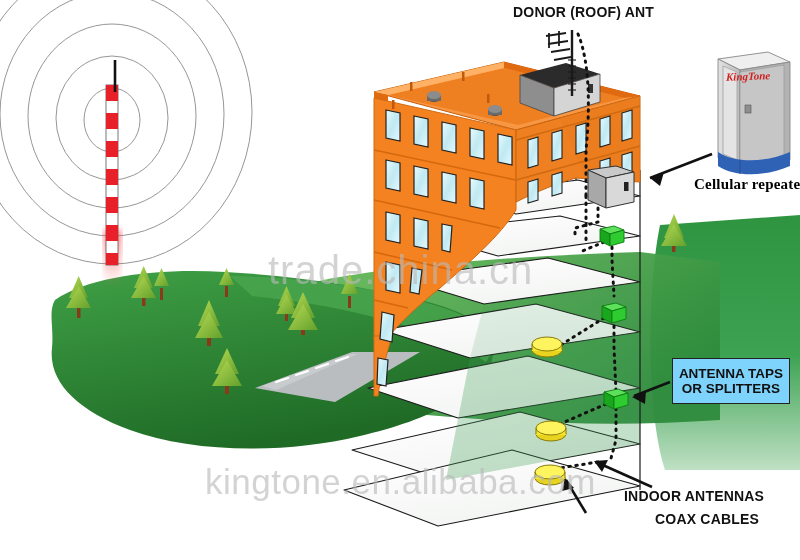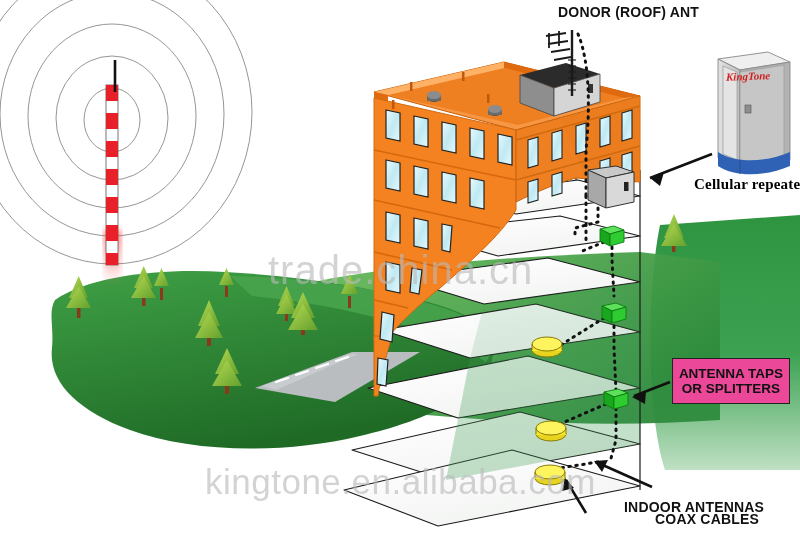--- a/index.html
+++ b/index.html
@@ -1,27 +1,27 @@
 <!DOCTYPE html>
 <html><head>
 <meta charset="utf-8">
 <style>
   html,body{margin:0;padding:0;background:#fff;}
   #stage{position:relative;width:800px;height:560px;overflow:hidden;background:#ffffff;
          font-family:"Liberation Sans",sans-serif;}
   #stage svg{position:absolute;left:0;top:0;}
   .lbl{position:absolute;font-family:"Liberation Sans",sans-serif;color:#111;
        font-size:14px;font-weight:600;letter-spacing:.2px;white-space:nowrap;}
-  #donor-ant-label{left:558px;top:4px;}
+  #donor-ant-label{left:513px;top:4px;}
   #cellular-repeater-label{left:694px;top:176px;font-family:"Liberation Serif",serif;
        font-weight:700;font-size:15px;color:#000;}
   #coax-label{left:655px;top:511px;}
-  #indoor-label{left:588px;top:499px;padding-left:36px;}
+  #indoor-label{left:588px;top:488px;padding-left:36px;}
   #taps-box{position:absolute;left:672px;top:358px;width:118px;height:46px;
-       border:1.6px solid #222;background:#ec4899;box-sizing:border-box;
+       border:1.6px solid #222;background:#7dd3fc;box-sizing:border-box;
        display:flex;flex-direction:column;align-items:center;justify-content:center;line-height:1.12;}
   #taps-box span{font-size:13.5px;font-weight:600;color:#111;white-space:nowrap;}
   #title{position:absolute;left:30px;top:483px;font-family:"Liberation Serif",serif;
        font-size:30px;color:#1a1aa0;font-weight:400;letter-spacing:.3px;}
   .wm{position:absolute;color:#b9b9b9;opacity:.62;font-weight:400;
       font-family:"Liberation Sans",sans-serif;pointer-events:none;}
   #wm-top{left:268px;top:248px;font-size:40px;letter-spacing:1px;}
   #wm-bot{left:205px;top:462px;font-size:35px;letter-spacing:.5px;}
   #kingtone-logo{position:absolute;left:726px;top:70px;font-family:"Liberation Serif",serif;
       font-style:italic;font-weight:700;font-size:11px;color:#d01f1f;

